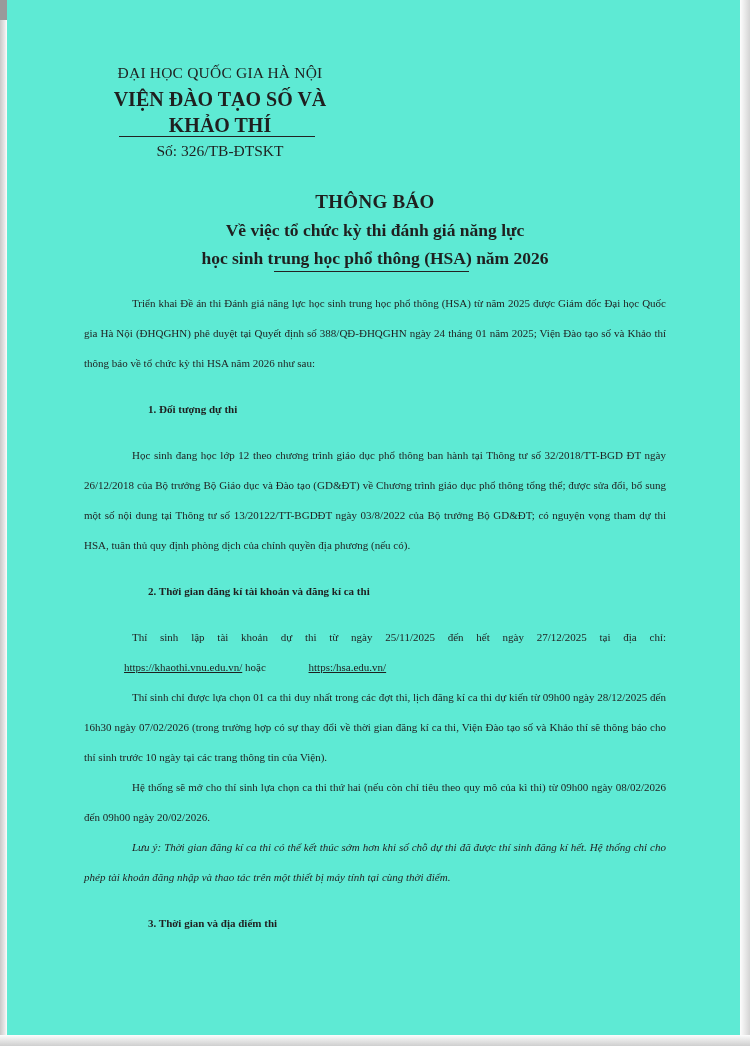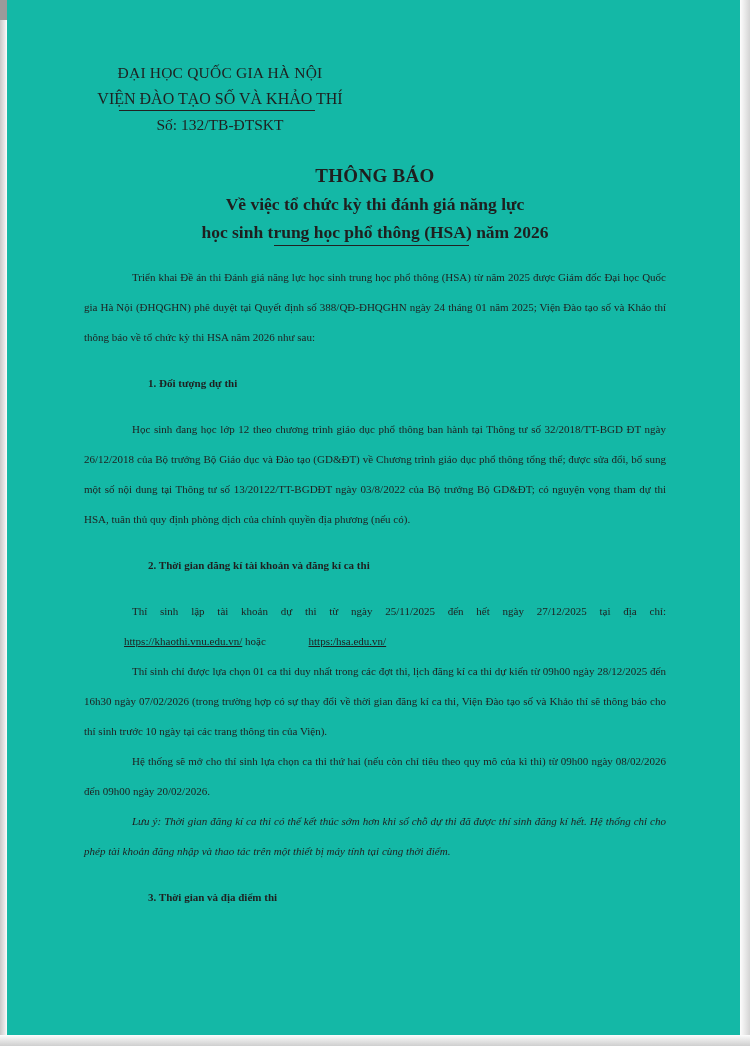--- a/index.html
+++ b/index.html
@@ -6,21 +6,21 @@
   body {
     width: 750px; height: 1046px;
     background: #ffffff;
     font-family: "Liberation Serif", "DejaVu Serif", serif;
     color: #1f1f1f;
     position: relative;
     overflow: hidden;
   }
   .page {
     position: absolute; inset: 0;
-    background: #14b8a6;
+    background: #5eead4;
   }
   
   .edge { position: absolute; pointer-events: none; }
   .edge-left   { left: 0; top: 0; bottom: 0; width: 7px;
                  background: linear-gradient(90deg, #c9c9c9, #e9e9e9 70%, #fdfdfd); }
   .edge-right  { right: 0; top: 0; bottom: 0; width: 10px;
                  background: linear-gradient(270deg, #d4d4d4, #ededed 60%, #fdfdfd); }
   .edge-bottom { left: 0; right: 0; bottom: 0; height: 11px;
                  background: linear-gradient(0deg, #cfcfcf, #ececec 65%, #fdfdfd); }
   .corner-mark { left: 0; top: 0; width: 7px; height: 20px; background: #9a9a9a; }
@@ -29,21 +29,21 @@
     position: absolute;
     left: 84px; right: 84px; top: 60px;
   }
 
   
   .hdr { display: flex; justify-content: space-between; align-items: flex-start; }
   .hdr-col { text-align: center; line-height: 26px; }
   .hdr-left  { width: 272px; }
   .hdr-right { width: 330px; }
   .hdr-org    { font-size: 15.5px; letter-spacing: 0.2px; }
-  .hdr-dept   { font-size: 16px; font-weight: normal; position: relative; }
+  .hdr-dept   { font-size: 20px; font-weight: bold; position: relative; }
   .hdr-dept::after { content: ""; position: absolute; left: 13%; right: 15%; bottom: 1px;
                      border-bottom: 1.6px solid #222; }
   .hdr-no     { font-size: 15.5px; }
   .hdr-nation { font-size: 15.5px; font-weight: bold; }
   .hdr-motto  { font-size: 16.5px; font-weight: bold; display: inline-block;
                 border-bottom: 1.8px solid #222; padding: 0 6px 1px 6px; }
   .hdr-date   { font-size: 15.5px; font-style: italic; margin-top: 3px; }
 
   
   .title { text-align: center; margin-top: 24px; line-height: 28px; }
@@ -64,21 +64,21 @@
 <body>
 
 <div class="page">
 
   <div class="content">
 
     <div class="hdr">
       <div class="hdr-col hdr-left">
         <div class="hdr-org">ĐẠI HỌC QUỐC GIA HÀ NỘI</div>
         <div class="hdr-dept">VIỆN ĐÀO TẠO SỐ VÀ KHẢO THÍ</div>
-        <div class="hdr-no">Số:  132/TB-ĐTSKT</div>
+        <div class="hdr-no">Số:  326/TB-ĐTSKT</div>
       </div>
     </div>
 
     <div class="title">
       <div class="title-main">THÔNG BÁO</div>
       <div class="title-sub">Về việc tổ chức kỳ thi đánh giá năng lực</div>
       <div class="title-sub">
         <span class="title-sub-u">học sinh trung học phổ thông (HSA) năm 2026</span>
       </div>
     </div>

